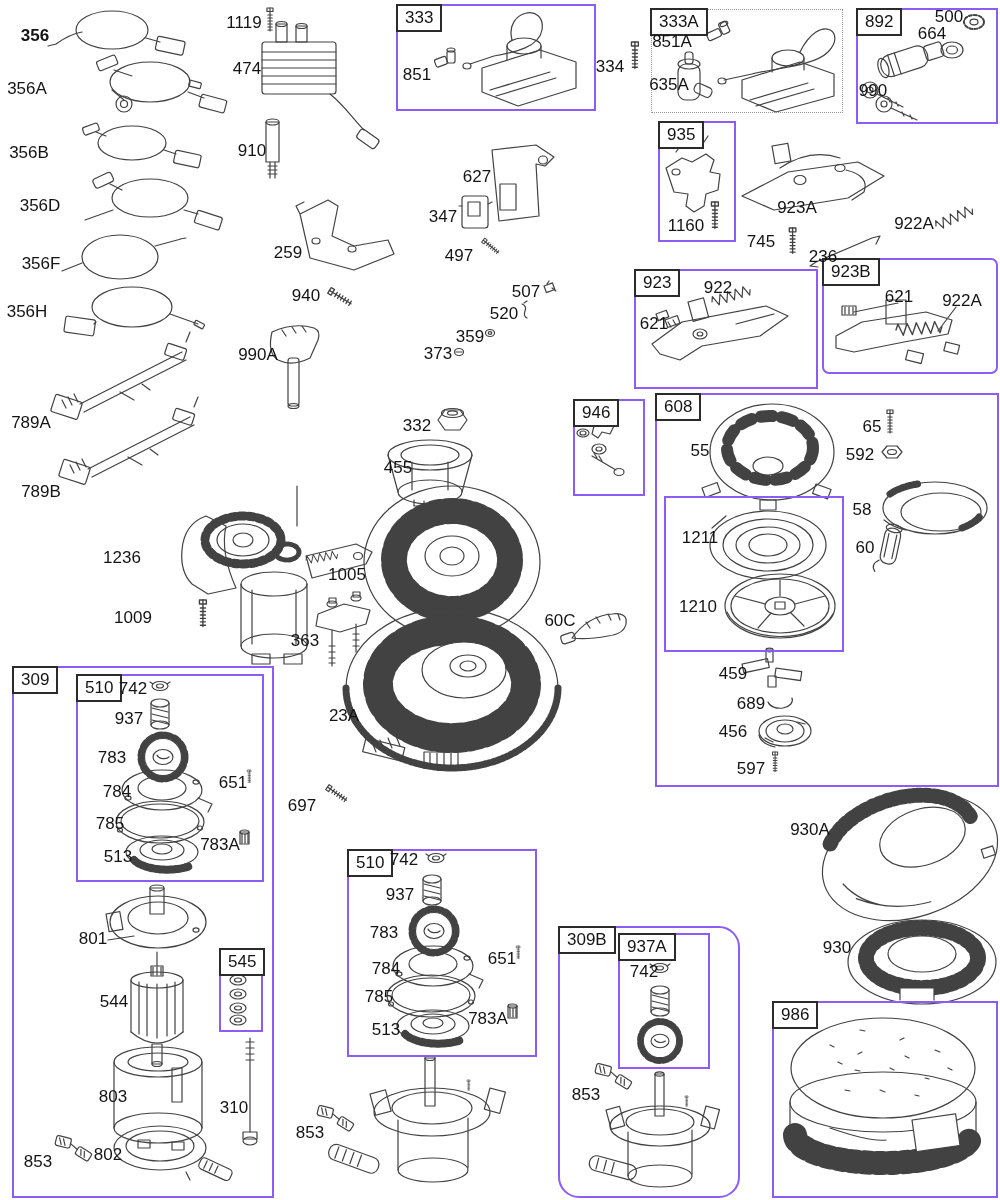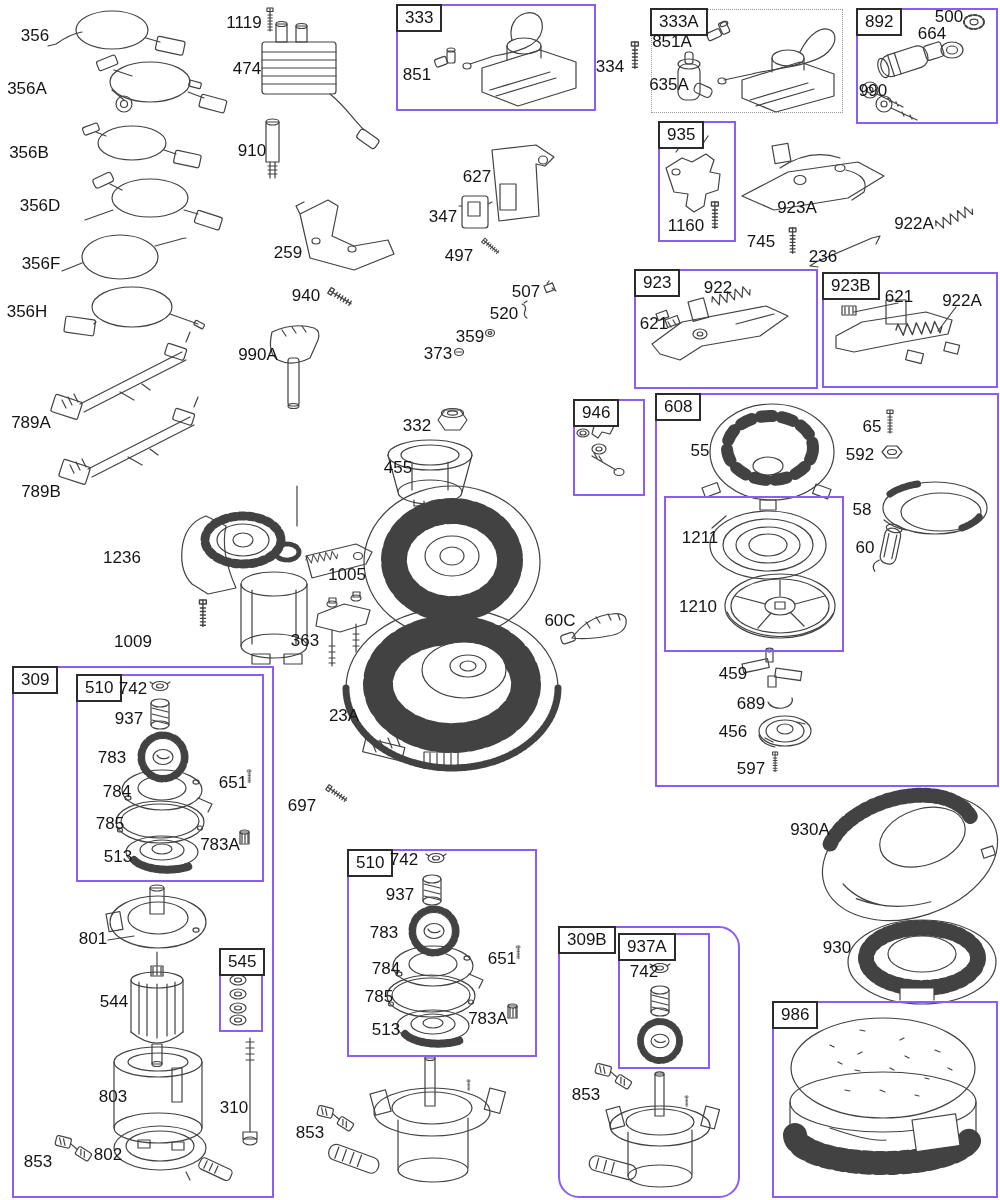--- a/index.html
+++ b/index.html
@@ -589,21 +589,21 @@
     </div>
     <div class="box" style="left: 856px; top: 8px; width: 138px; height: 112px;">
       <div class="box-tab">892</div>
     </div>
     <div class="box" style="left: 658px; top: 121px; width: 74px; height: 117px;">
       <div class="box-tab">935</div>
     </div>
     <div class="box" style="left: 634px; top: 269px; width: 180px; height: 116px;">
       <div class="box-tab">923</div>
     </div>
-    <div class="box" style="left: 822px; top: 272px; width: 172px; height: 112px;">
+    <div class="box" style="left: 822px; top: 258px; width: 172px; height: 112px; border-radius: 7px;">
       <div class="box-tab">923B</div>
     </div>
     <div class="box" style="left: 573px; top: 399px; width: 68px; height: 93px;">
       <div class="box-tab">946</div>
     </div>
     <div class="box" style="left: 655px; top: 393px; width: 340px; height: 390px;">
       <div class="box-tab">608</div>
     </div>
     <div class="box" style="left: 664px; top: 496px; width: 176px; height: 152px;"></div>
     <div class="box" style="left: 12px; top: 666px; width: 258px; height: 528px;">
@@ -620,21 +620,21 @@
     </div>
     <div class="box" style="left: 558px; top: 926px; width: 178px; height: 268px; border-radius: 21px;">
       <div class="box-tab">309B</div>
     </div>
     <div class="box" style="left: 618px; top: 933px; width: 88px; height: 132px;">
       <div class="box-tab">937A</div>
     </div>
     <div class="box" style="left: 772px; top: 1001px; width: 222px; height: 193px; text-align: center;">
       <div class="box-tab">986</div>
     </div>
-    <div class="callout" style="left: 35px; top: 35px;">356</div>
+    <div class="callout" style="left: 35px; top: 35px; font-weight: bold;">356</div>
     <div class="callout" style="left: 27px; top: 88px;">356A</div>
     <div class="callout" style="left: 29px; top: 152px;">356B</div>
     <div class="callout" style="left: 40px; top: 205px;">356D</div>
     <div class="callout" style="left: 41px; top: 263px;">356F</div>
     <div class="callout" style="left: 27px; top: 311px;">356H</div>
     <div class="callout" style="left: 31px; top: 422px;">789A</div>
     <div class="callout" style="left: 41px; top: 491px;">789B</div>
     <div class="callout" style="left: 244px; top: 22px;">1119</div>
     <div class="callout" style="left: 247px; top: 68px;">474</div>
     <div class="callout" style="left: 252px; top: 150px;">910</div>
@@ -671,21 +671,21 @@
     <div class="callout" style="left: 860px; top: 454px;">592</div>
     <div class="callout" style="left: 862px; top: 509px;">58</div>
     <div class="callout" style="left: 865px; top: 547px;">60</div>
     <div class="callout" style="left: 700px; top: 537px;">1211</div>
     <div class="callout" style="left: 698px; top: 606px;">1210</div>
     <div class="callout" style="left: 733px; top: 673px;">459</div>
     <div class="callout" style="left: 751px; top: 703px;">689</div>
     <div class="callout" style="left: 733px; top: 731px;">456</div>
     <div class="callout" style="left: 751px; top: 768px;">597</div>
     <div class="callout" style="left: 122px; top: 557px;">1236</div>
-    <div class="callout" style="left: 133px; top: 617px; margin-top: 24px;">1009</div>
+    <div class="callout" style="left: 133px; top: 617px;">1009</div>
     <div class="callout" style="left: 347px; top: 574px;">1005</div>
     <div class="callout" style="left: 305px; top: 640px;">363</div>
     <div class="callout" style="left: 560px; top: 620px;">60C</div>
     <div class="callout" style="left: 344px; top: 715px;">23A</div>
     <div class="callout" style="left: 302px; top: 805px;">697</div>
     <div class="callout" style="left: 133px; top: 688px;">742</div>
     <div class="callout" style="left: 129px; top: 718px;">937</div>
     <div class="callout" style="left: 112px; top: 757px;">783</div>
     <div class="callout" style="left: 117px; top: 791px;">784</div>
     <div class="callout" style="left: 110px; top: 823px;">785</div>

